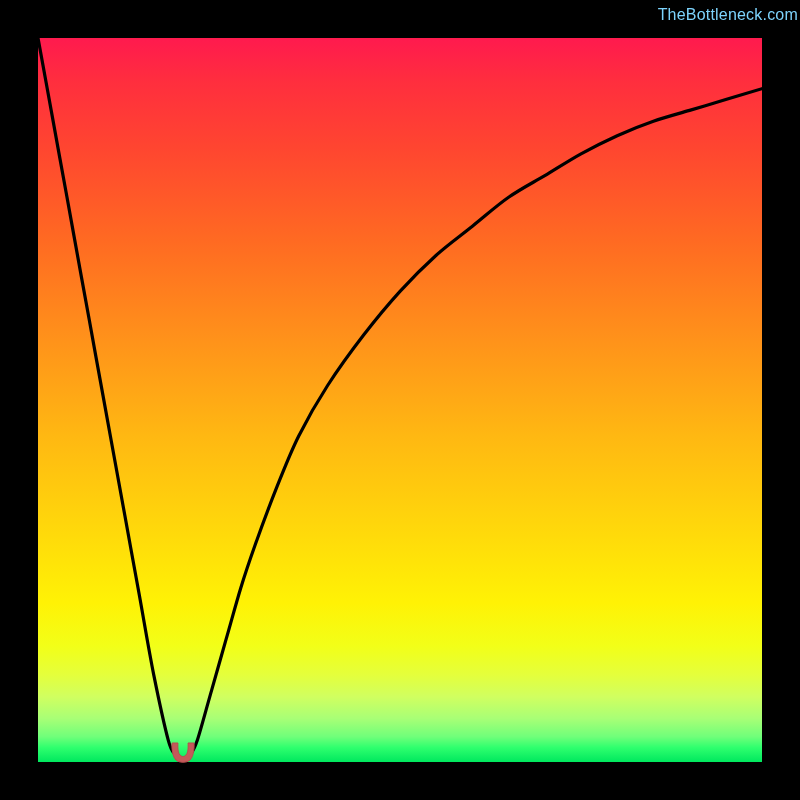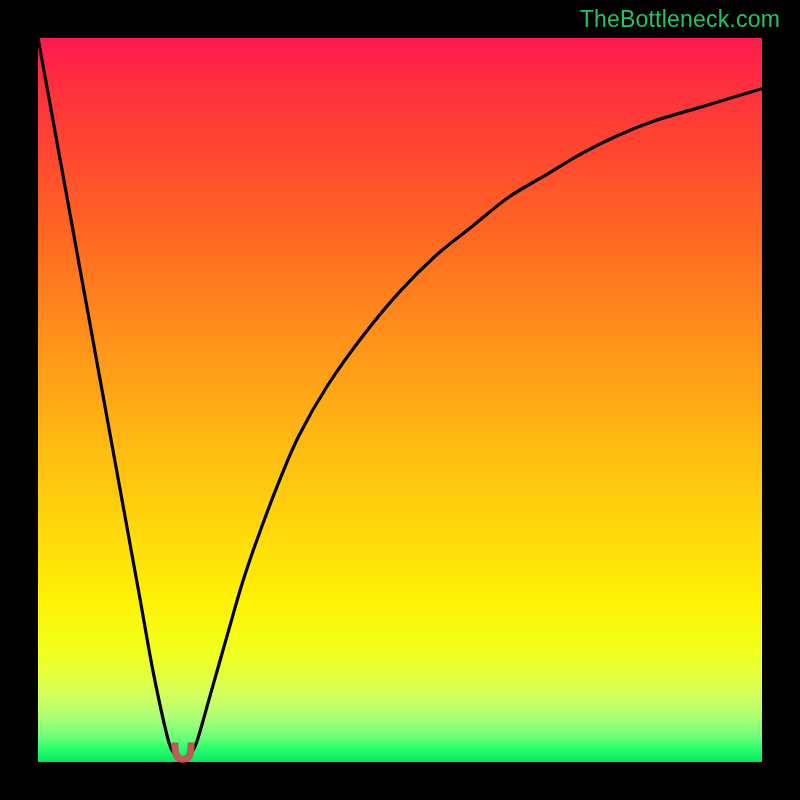--- a/index.html
+++ b/index.html
@@ -36,23 +36,23 @@
       #e4ff3c 88%,
       #d0ff60 91%,
       #a8ff76 94%,
       #70ff7a 96.5%,
       #2fff6e 98%,
       #00e85e 100%);
   }
   .watermark {
     position: absolute;
     top: 6px;
-    right: 20px;
-    color: #22c55e;
-    font-size: 23px;
+    right: 2px;
+    color: #7dd3fc;
+    font-size: 16px;
     font-weight: 400;
     letter-spacing: 0.2px;
     user-select: none;
   }
   svg.curve {
     position: absolute;
     left: 0; top: 0;
     width: 724px; height: 724px;
   }
   

